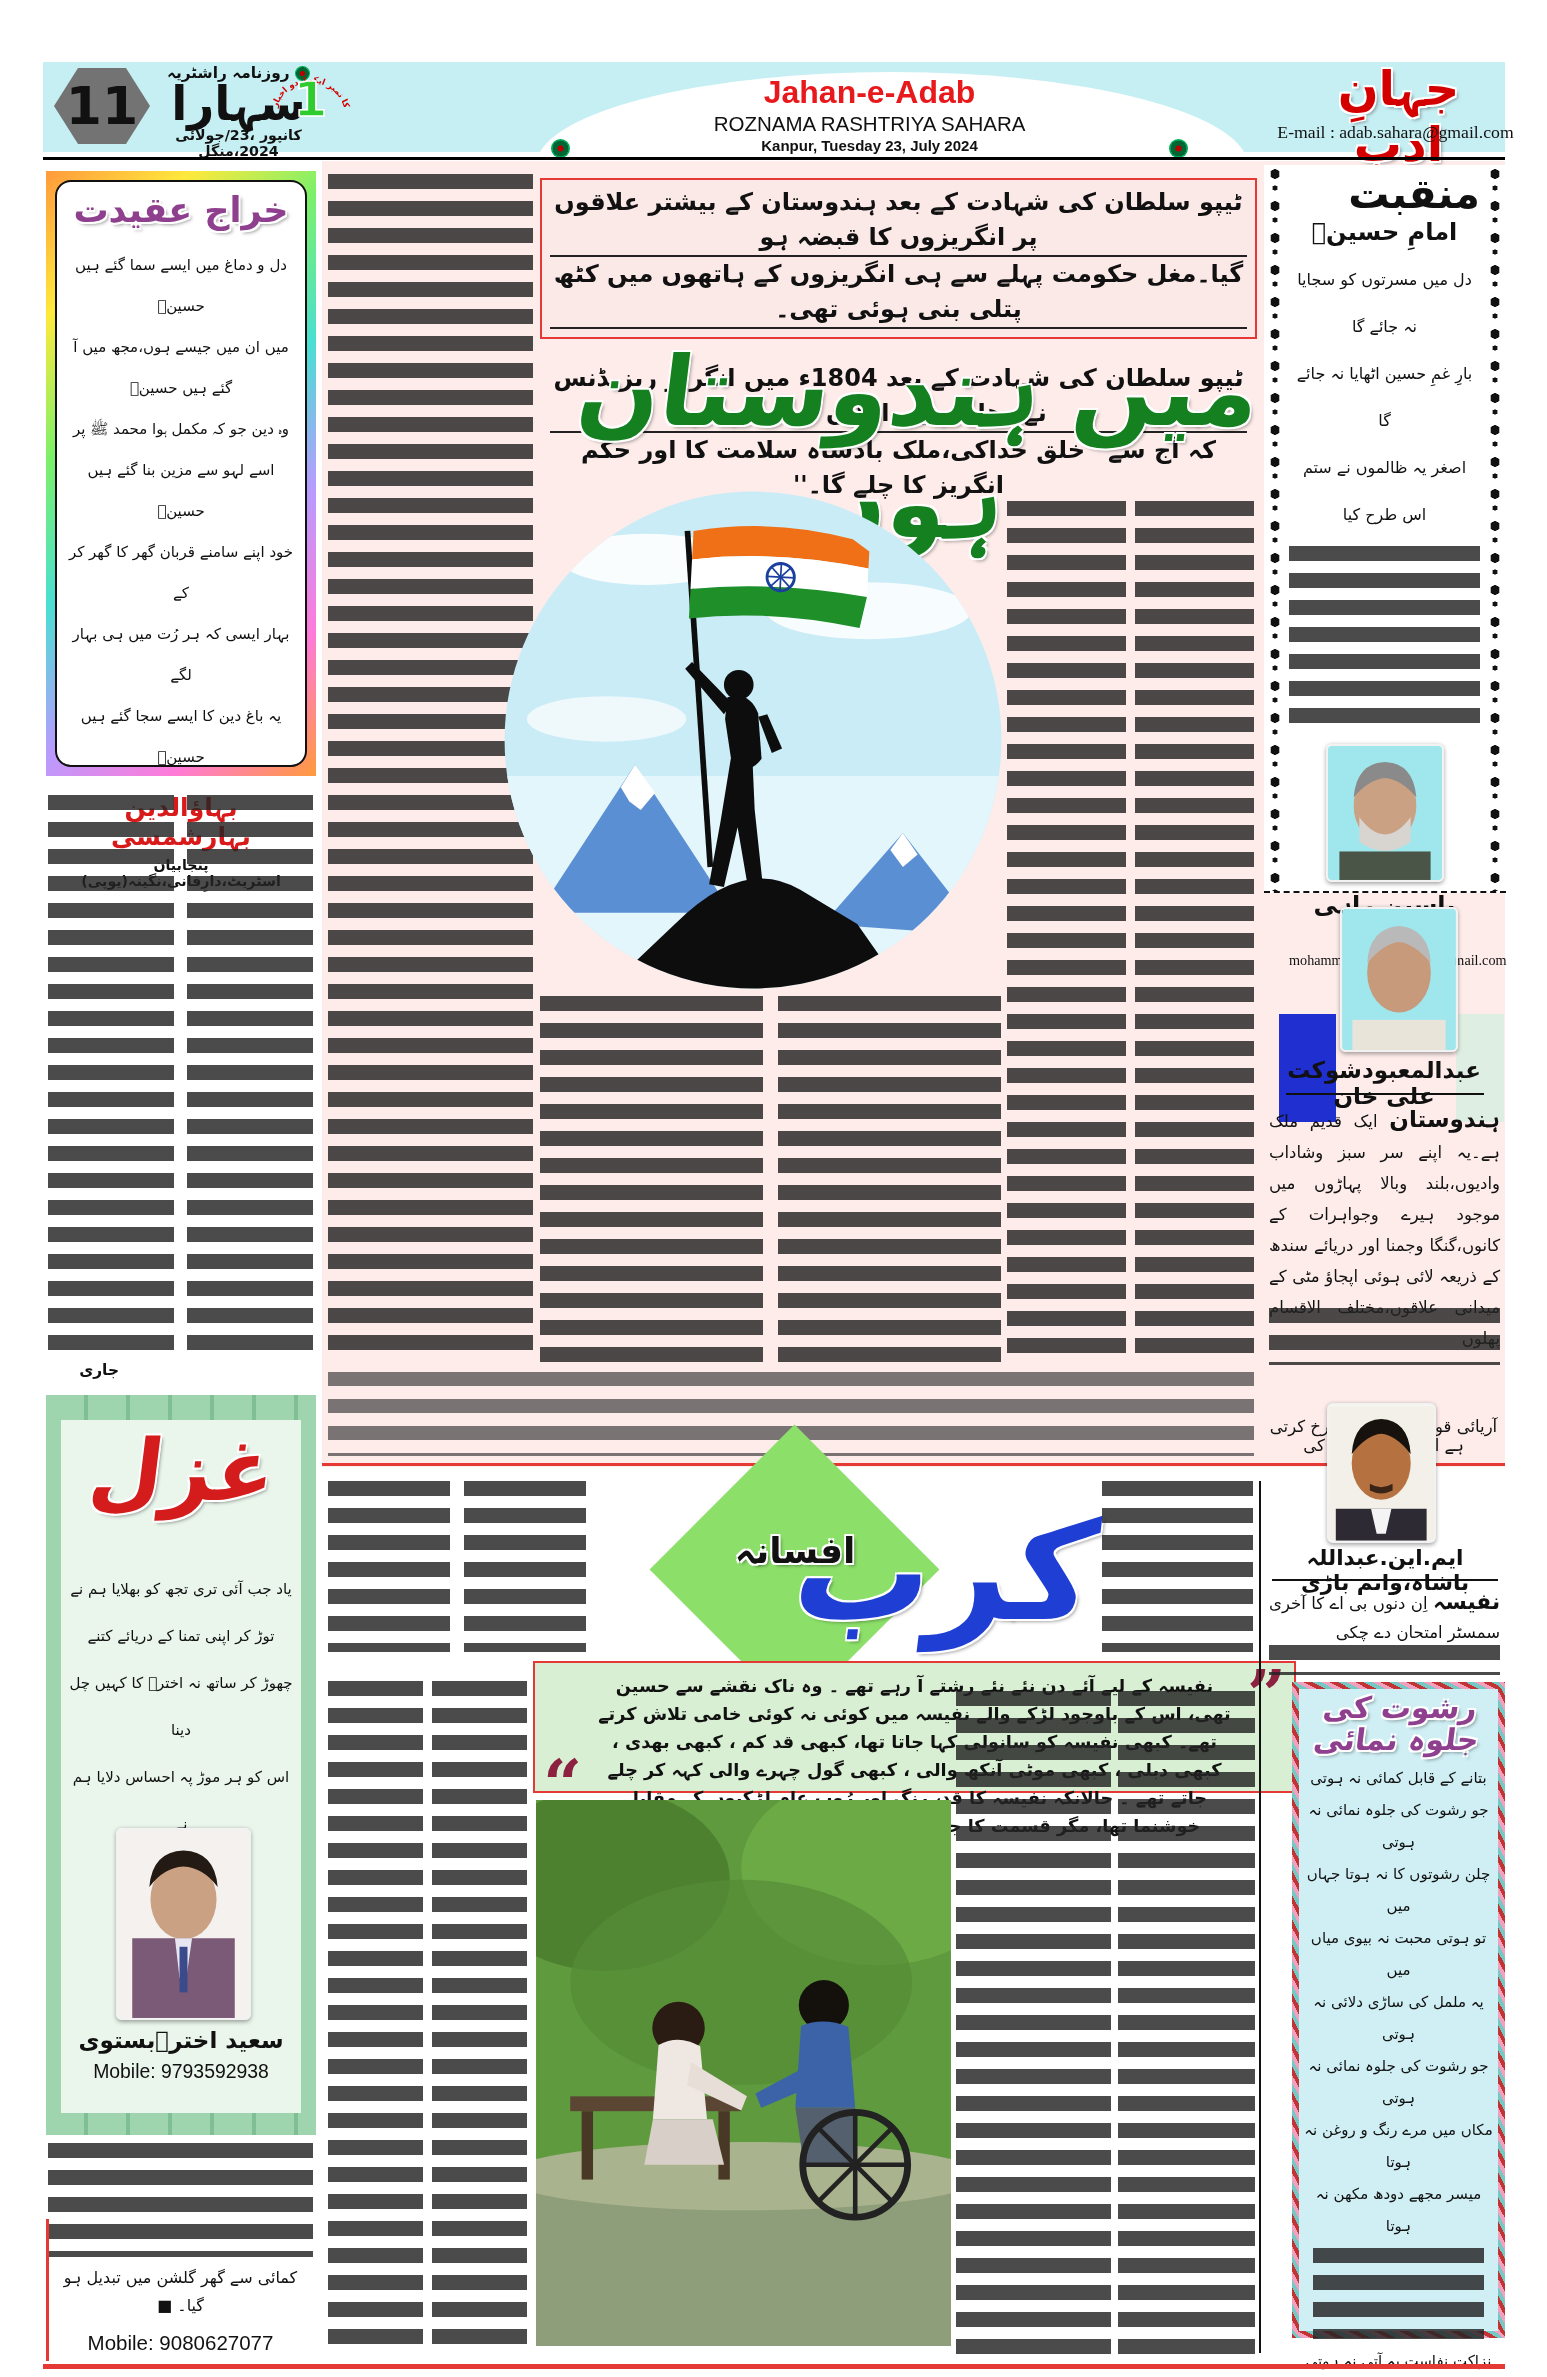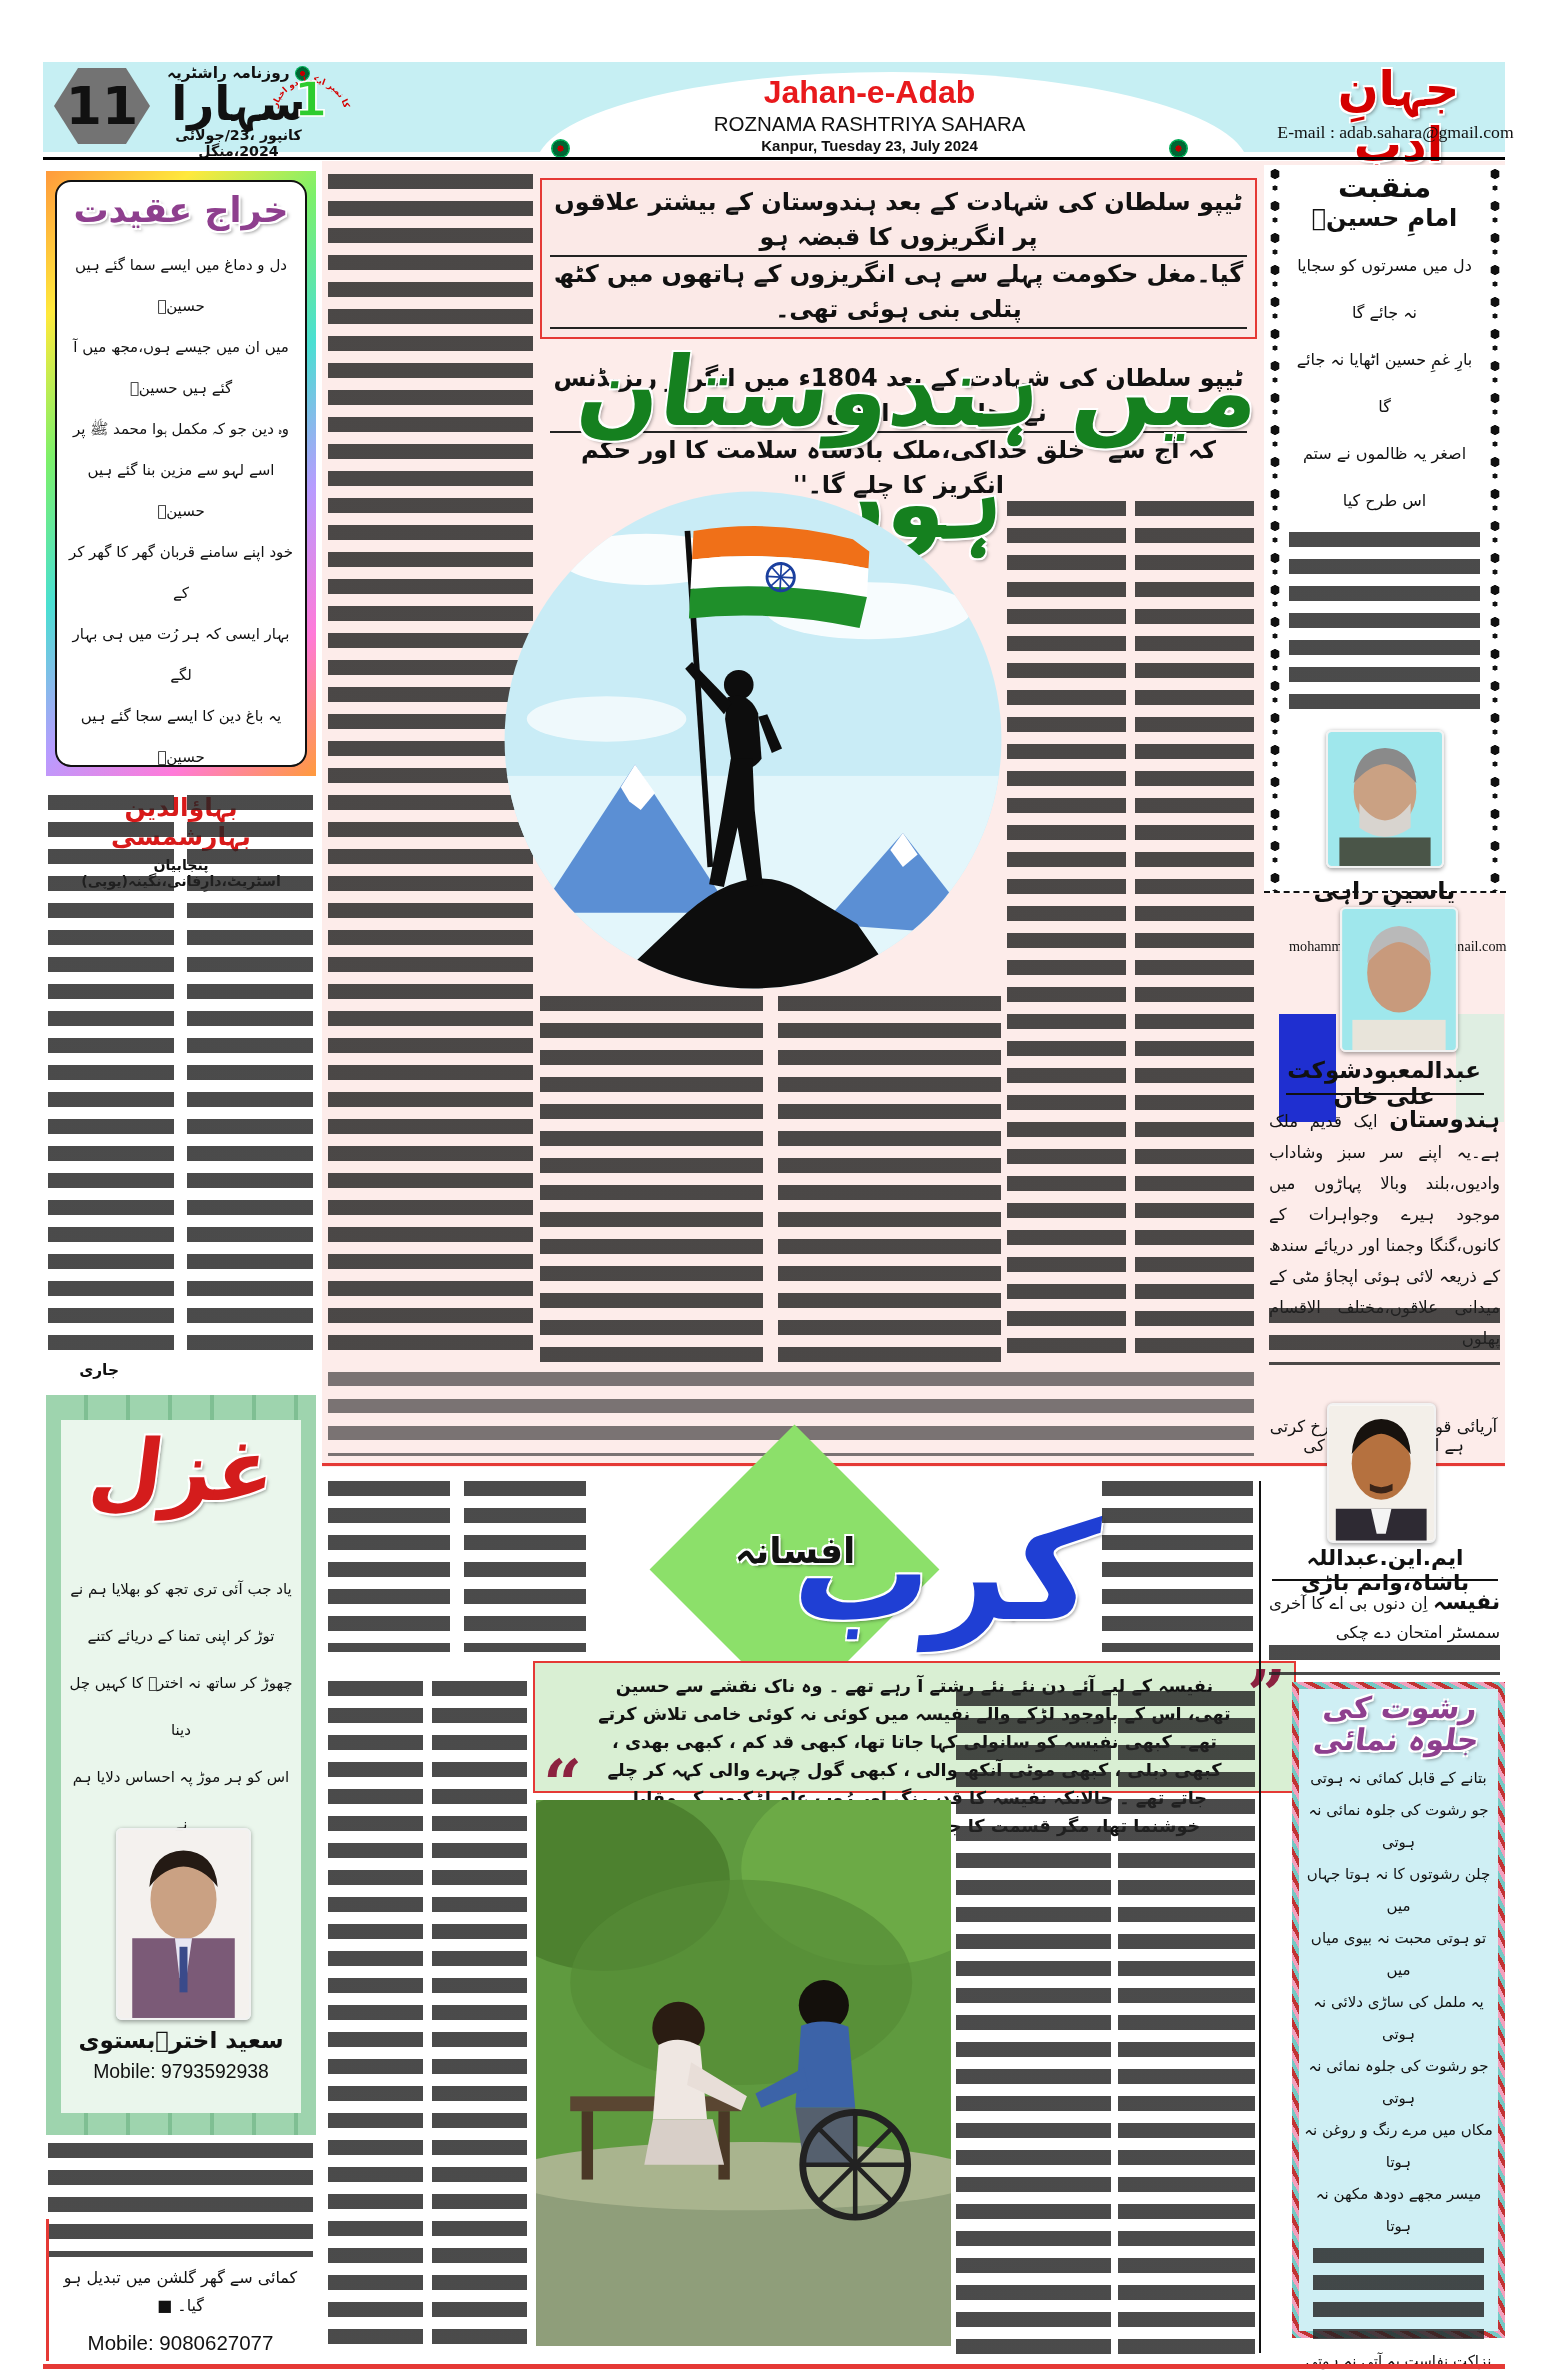--- a/index.html
+++ b/index.html
@@ -255,21 +255,21 @@
     <div class="stripes" style="width:95px;height:100%;"></div>
   </div>
   <div class="abs stripes" style="left:956px;top:1691px;width:155px;height:664px;"></div>
   <div class="abs stripes" style="left:1118px;top:1691px;width:137px;height:664px;"></div>
   <div class="abs vrule" style="left:1259px;top:1481px;width:1.7px;height:872px;"></div>
 
   <div class="abs" style="left:1264px;top:165px;width:242px;height:728px;background:#fff;border-bottom:2.8px dashed #111;box-sizing:border-box;">
     <div class="abs floral" style="left:0;top:0;width:21.6px;height:100%;"></div>
     <div class="abs floral" style="right:0;top:0;width:21.6px;height:100%;"></div>
     <div class="abs" style="left:25px;top:4.6px;width:191px;">
-      <div class="rtl ctr" style="font-size:29px;font-weight:bold;">منقبت</div>
+      <div class="rtl ctr" style="font-size:41px;font-weight:bold;text-align:right;">منقبت</div>
       <div class="rtl ctr" style="font-size:24px;font-weight:bold;">امامِ حسینؓ</div>
       <div class="rtl ctr" style="margin-top:10.3px;font-size:16px;line-height:47px;">
         <div>دل میں مسرتوں کو سجایا نہ جائے گا</div>
         <div>بارِ غمِ حسین اٹھایا نہ جائے گا</div>
         <div>اصغر یہ ظالموں نے ستم اس طرح کیا</div>
       </div>
       <div class="stripes" style="margin-top:8px;width:100%;height:188px;"></div>
       <div class="avatar-frame" style="width:114px;height:134px;margin:10.3px auto 0;overflow:hidden;">
         <svg width="114" height="134" viewBox="0 0 200 235">
           <rect width="200" height="235" fill="#9fe7ec"></rect>

